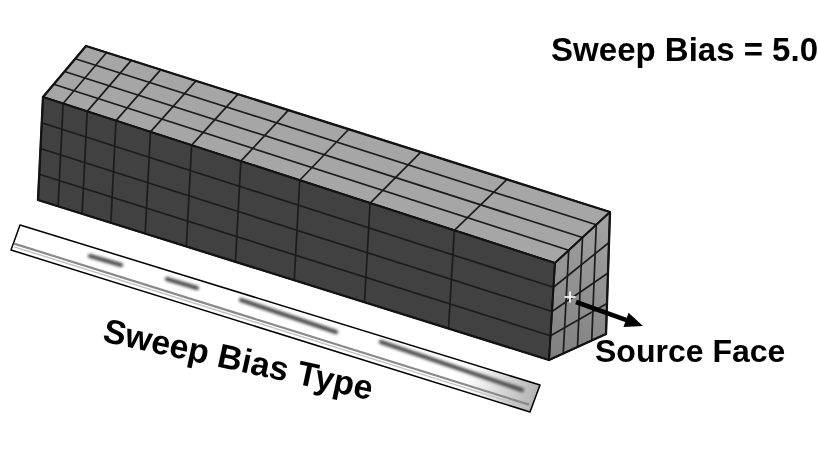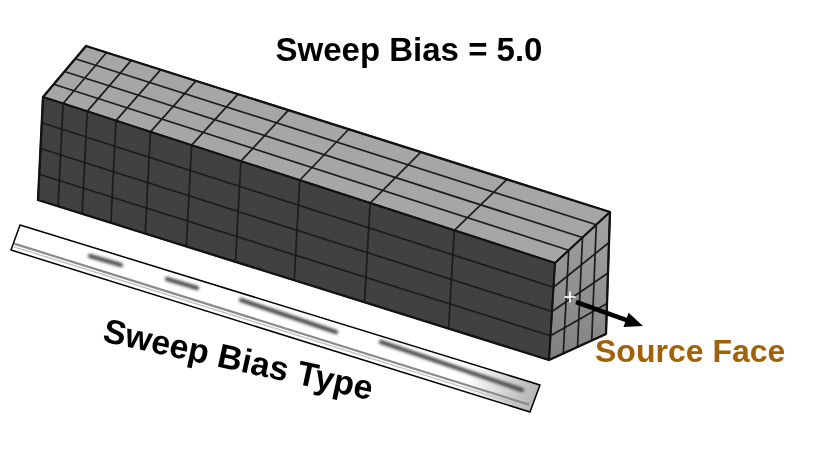--- a/index.html
+++ b/index.html
@@ -8,33 +8,33 @@
     width: 818px;
     height: 475px;
     background: #ffffff;
     overflow: hidden;
     font-family: "Liberation Sans", sans-serif;
   }
   #scene { position: absolute; left: 0; top: 0; }
   .figure-title {
     position: absolute;
     left: 0; right: 0; top: 31px;
-    text-align: center;
+    text-align: right;
     font-size: 33px;
     font-weight: bold;
     color: #000000;
     letter-spacing: 0px;
     white-space: nowrap;
   }
   .source-face-label {
     position: absolute;
     left: 595px; top: 333px;
     font-size: 32px;
     font-weight: bold;
-    color: #a16207;
+    color: #000000;
     white-space: nowrap;
   }
   .sweep-type-label {
     position: absolute;
     left: 108px; top: 311px;
     font-size: 34px;
     font-weight: bold;
     color: #000000;
     white-space: nowrap;
     transform: rotate(12.3deg);

